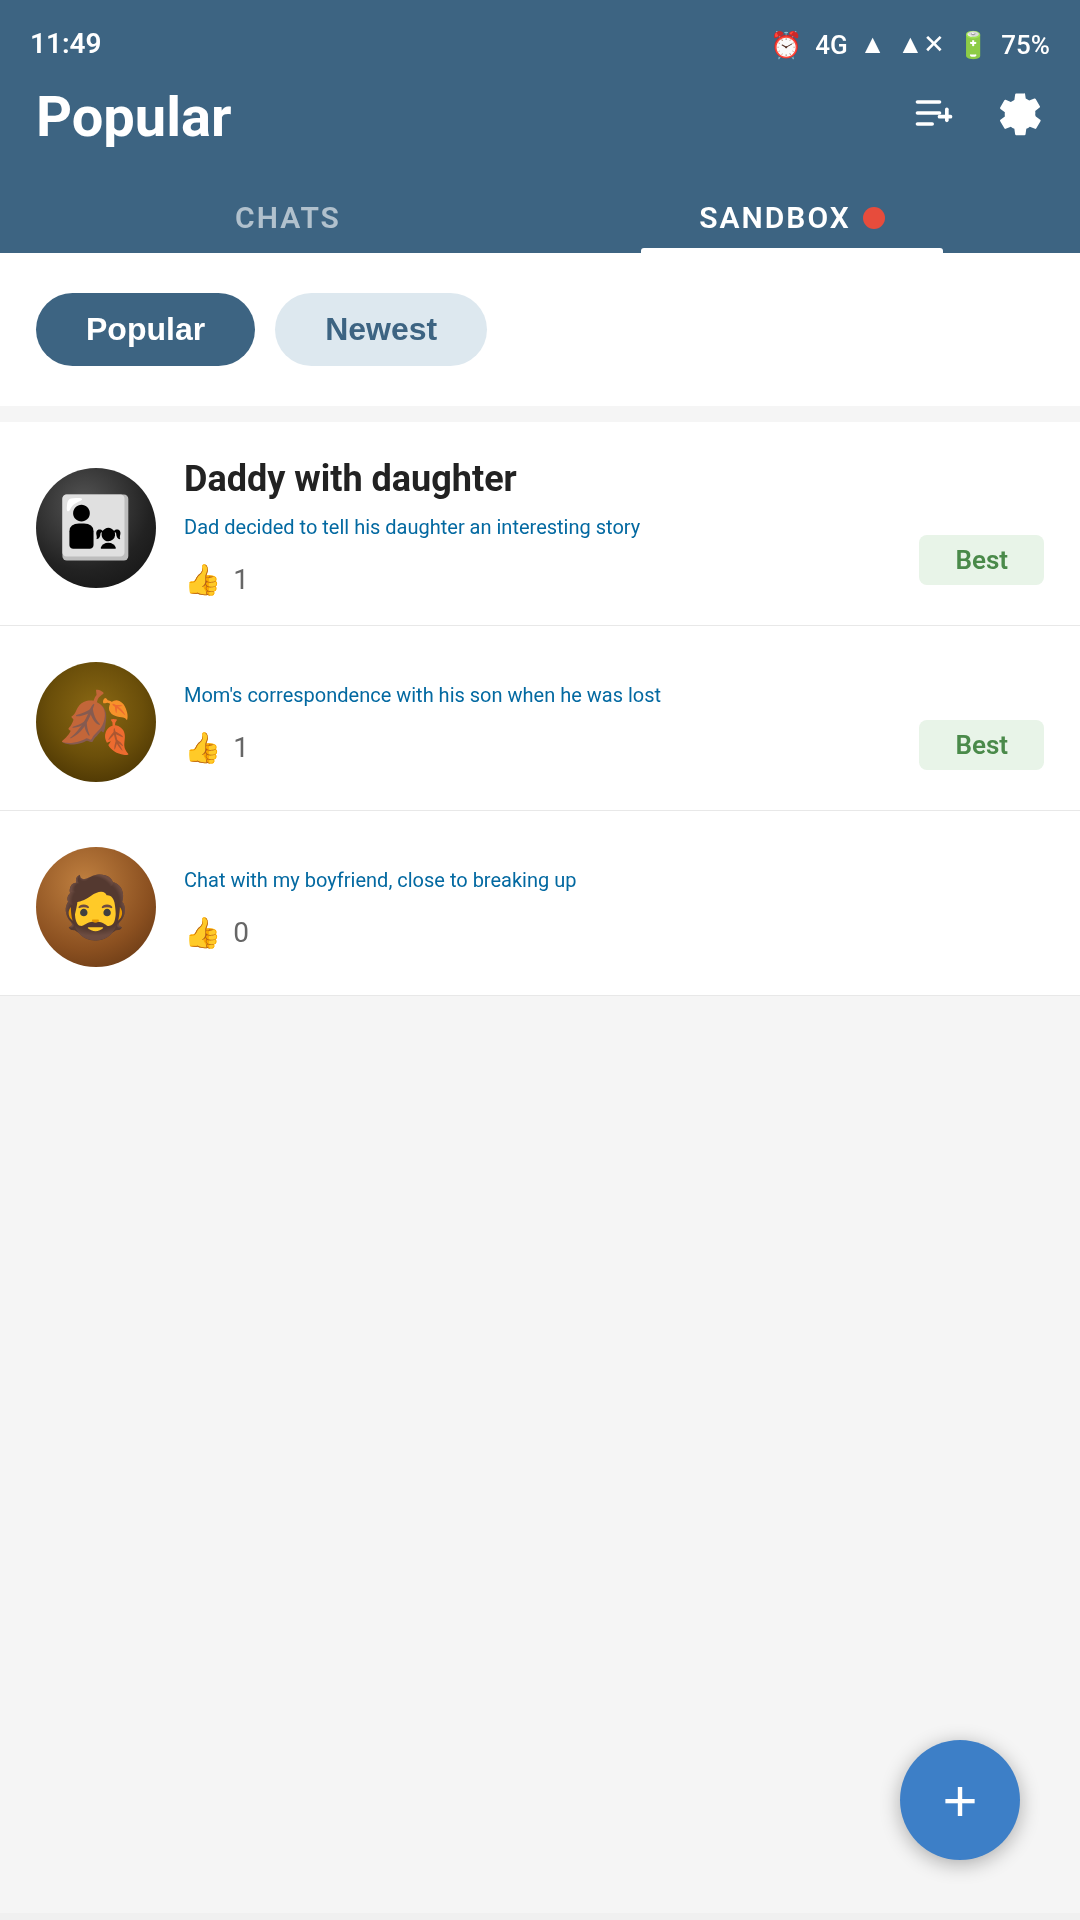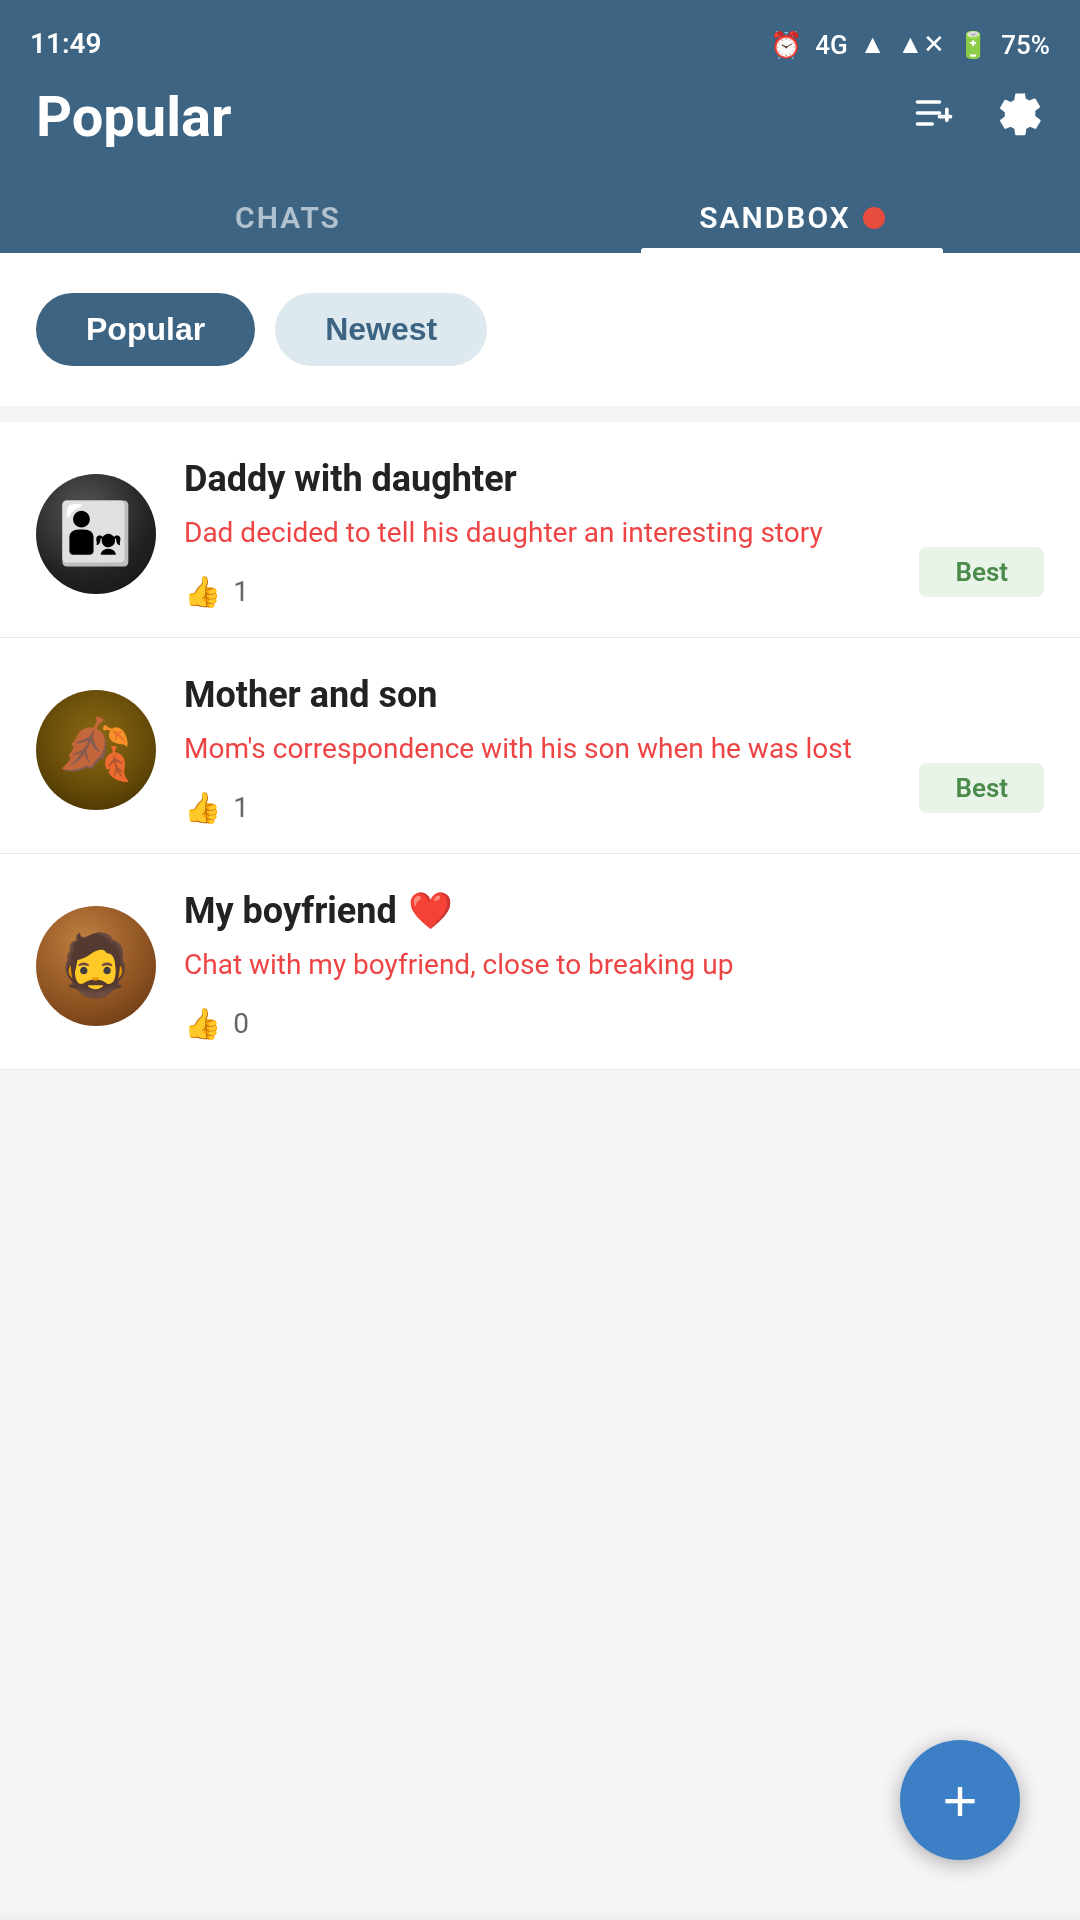--- a/index.html
+++ b/index.html
@@ -196,22 +196,22 @@
     .chat-name {
       font-size: 36px;
       font-weight: 700;
       color: #222;
       margin-bottom: 12px;
       display: flex;
       align-items: center;
       gap: 12px;
     }
     .chat-desc {
-      font-size: 28px;
-      color: #ef4444;
+      font-size: 20px;
+      color: #0369a1;
       line-height: 1.5;
       margin-bottom: 20px;
     }
     .chat-meta {
       display: flex;
       align-items: center;
       gap: 12px;
     }
     .like-icon {
       font-size: 30px;
@@ -335,39 +335,32 @@
           <span class="like-icon">👍</span>
           <span class="like-count">1</span>
         </div>
       </div>
       <div class="best-badge">Best</div>
     </div>
 
     <div class="chat-item">
       <div class="avatar avatar-mother"></div>
       <div class="chat-info">
-        <div class="chat-name">
-          <span>Mother and son</span>
-        </div>
         <div class="chat-desc">Mom's correspondence with his son when he was lost</div>
         <div class="chat-meta">
           <span class="like-icon">👍</span>
           <span class="like-count">1</span>
         </div>
       </div>
       <div class="best-badge">Best</div>
     </div>
 
     <div class="chat-item">
       <div class="avatar avatar-boyfriend"></div>
       <div class="chat-info">
-        <div class="chat-name">
-          <span>My boyfriend</span>
-          <span class="heart-emoji">❤️</span>
-        </div>
         <div class="chat-desc">Chat with my boyfriend, close to breaking up</div>
         <div class="chat-meta">
           <span class="like-icon">👍</span>
           <span class="like-count">0</span>
         </div>
       </div>
     </div>
 
   </div>
 </div>

